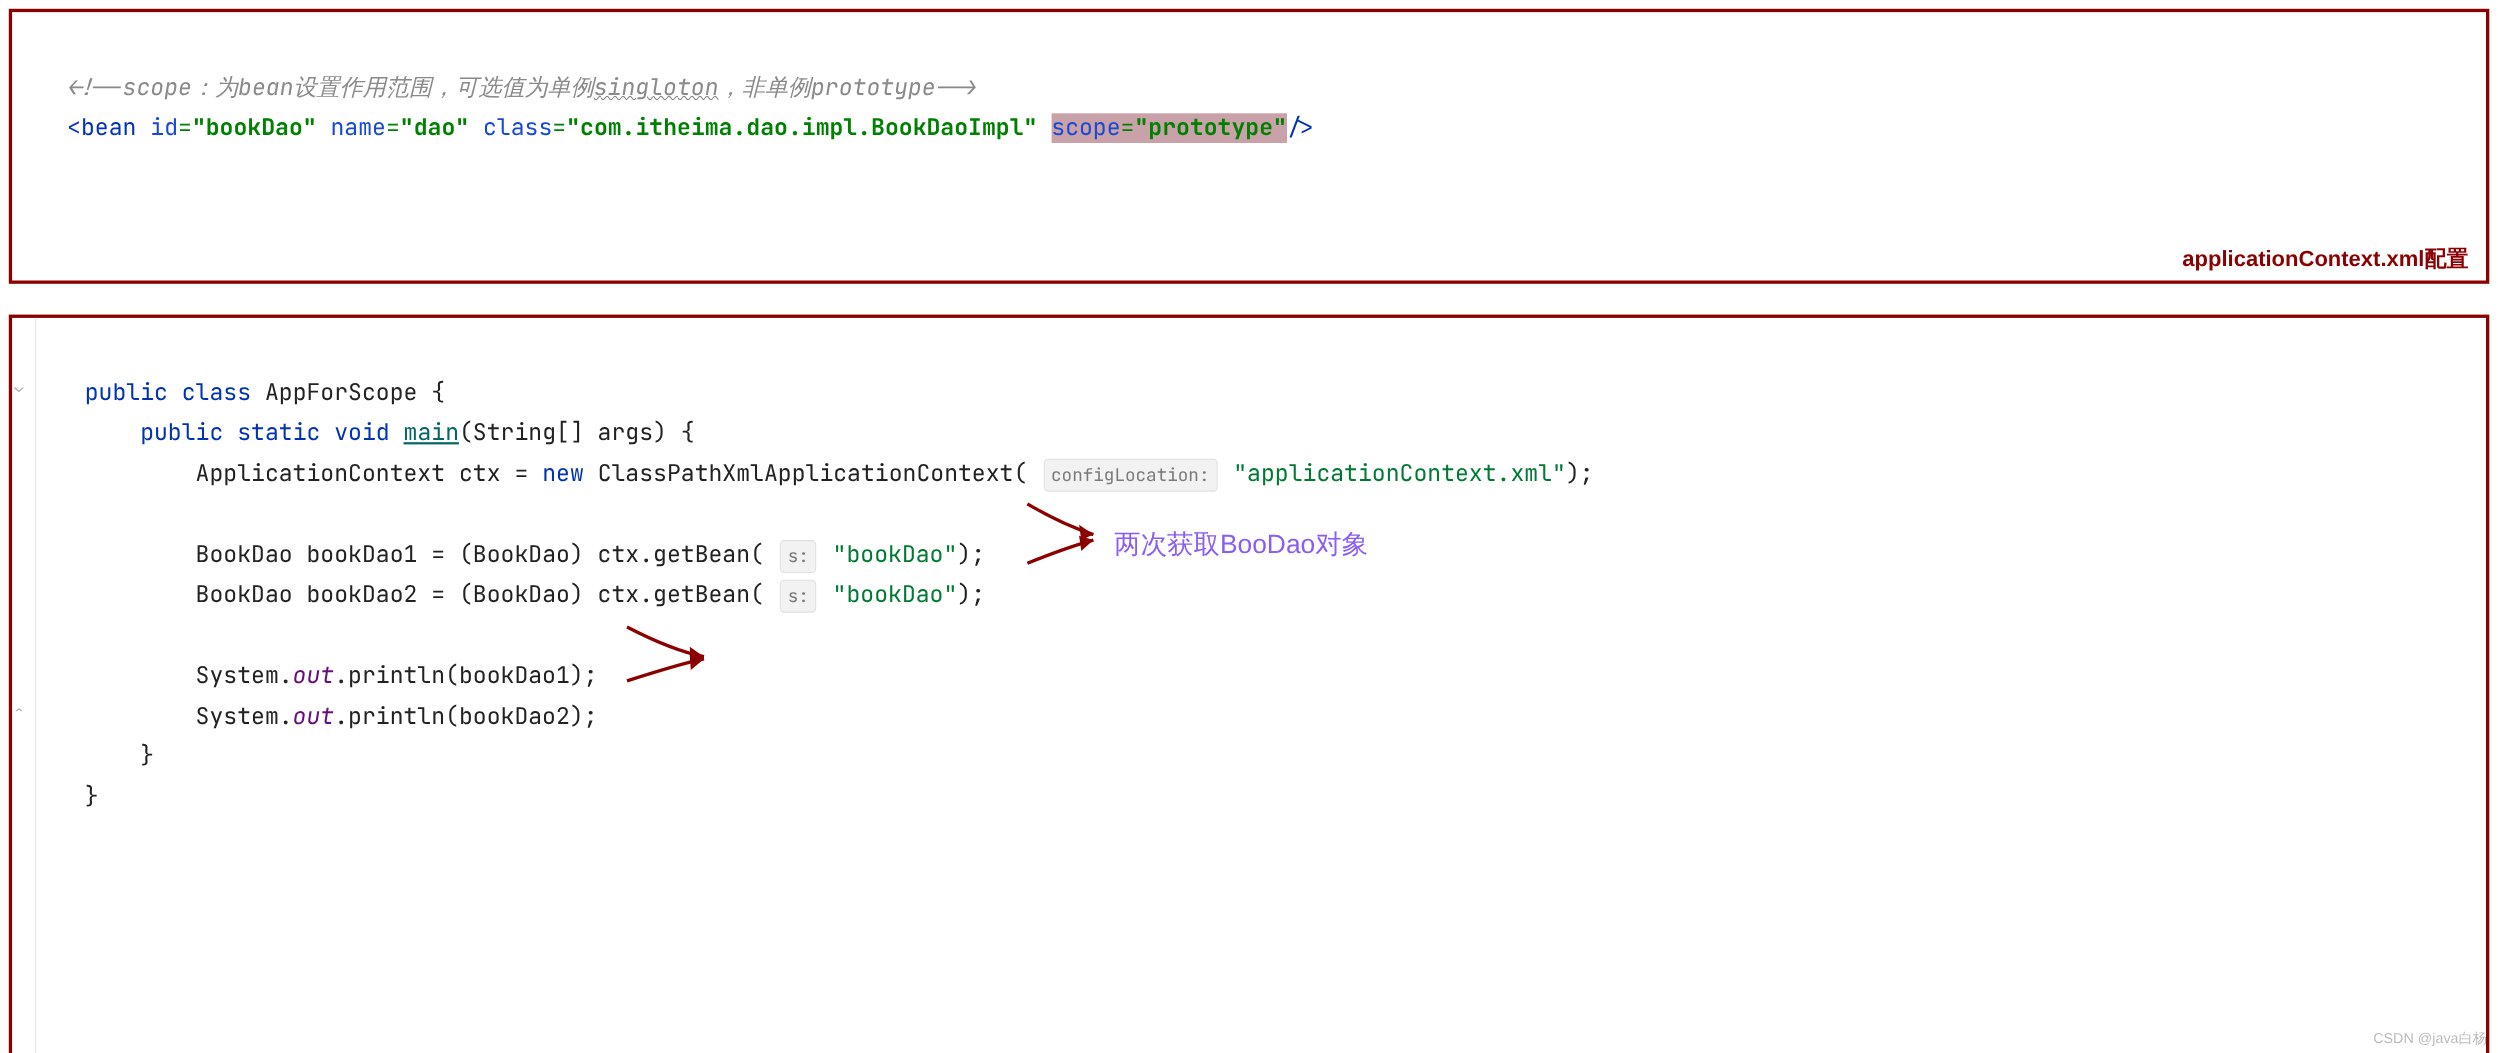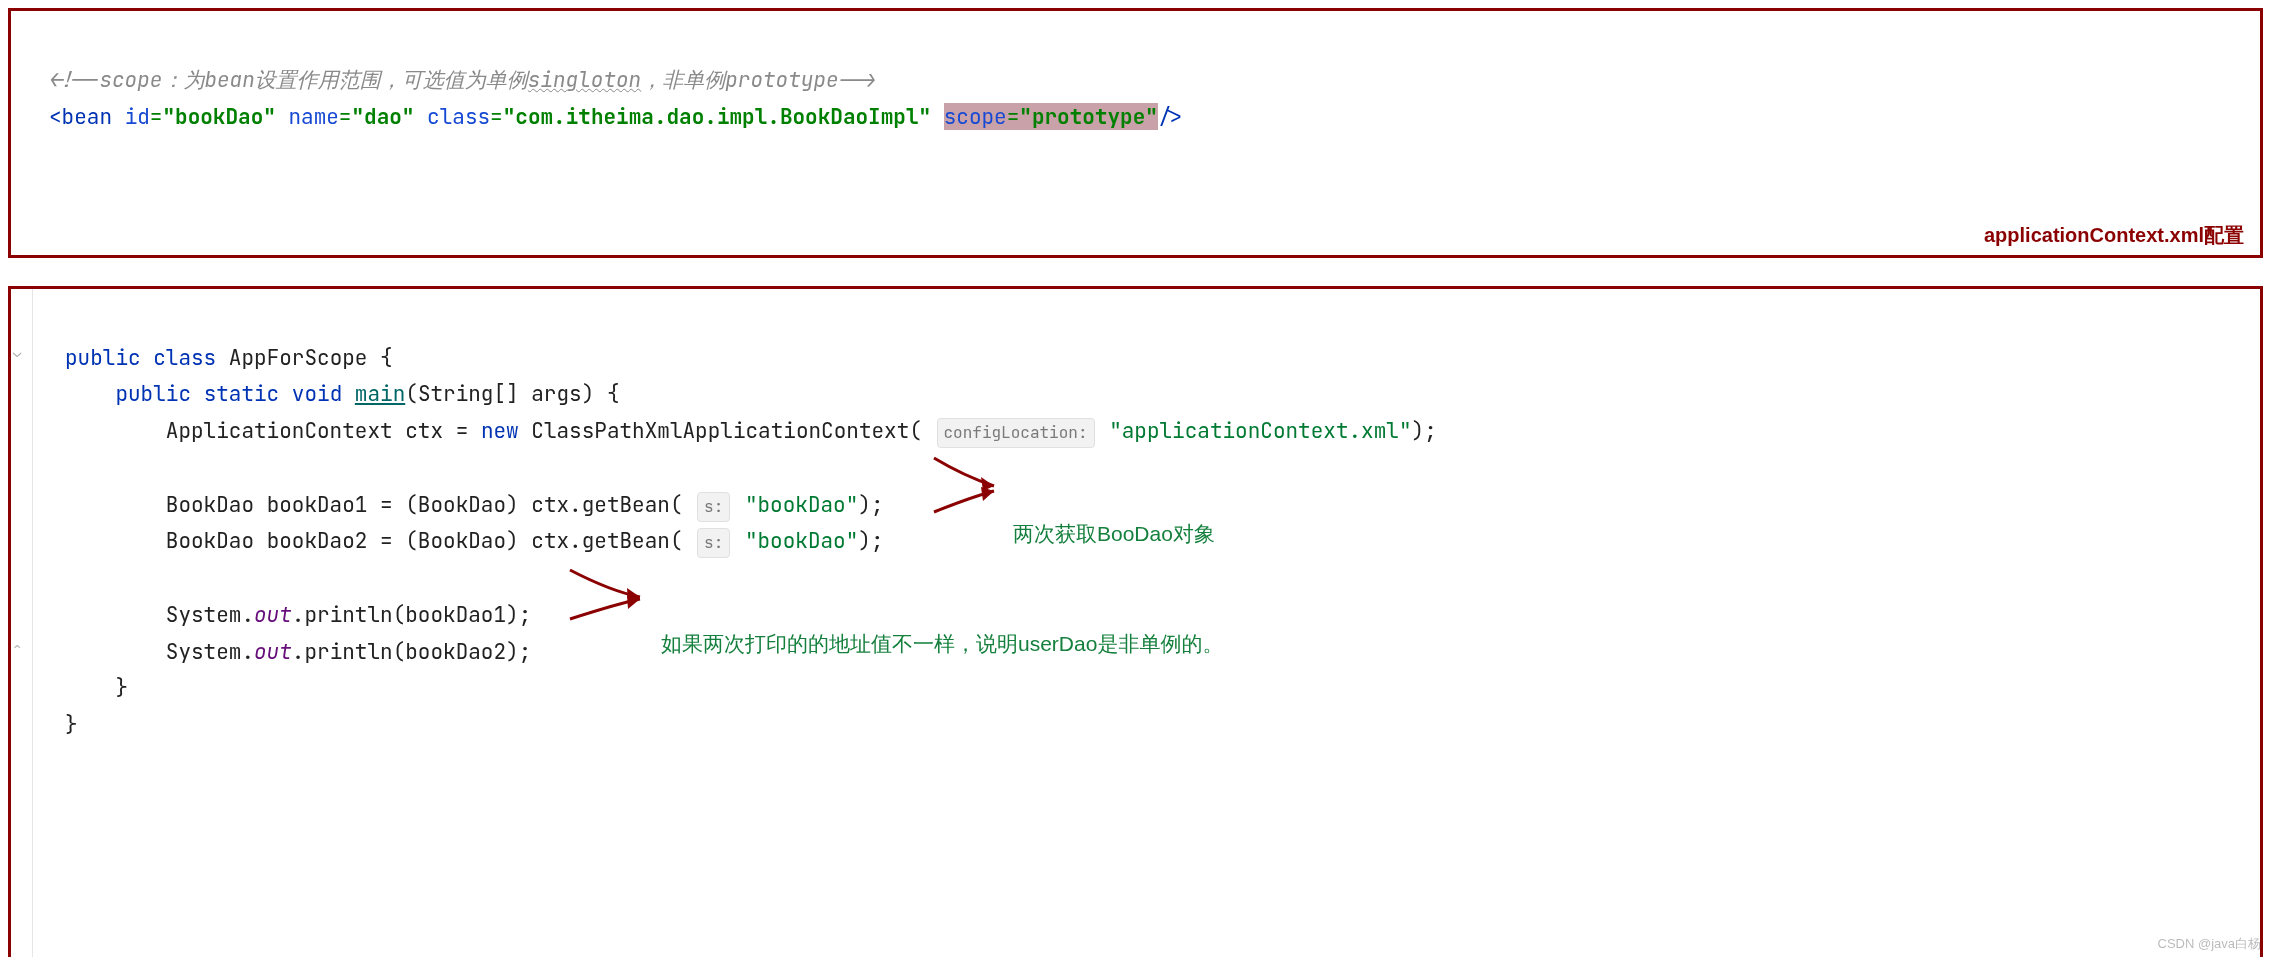--- a/index.html
+++ b/index.html
@@ -25,21 +25,21 @@
     font-family: "Microsoft YaHei", sans-serif;
     font-size: 20px;
   }
   .code-area {
     padding: 14px 20px 42px 38px;
     line-height: 1.75;
     white-space: pre;
     font-family: "JetBrains Mono", "Consolas", "Monaco", monospace;
     position: relative;
   }
-  .code-area pre { font-family: inherit; white-space: pre; }
+  .code-area pre { font-family: inherit; white-space: pre; margin-left: 12px; }
 
   
   .c-comment   { color: #8a8a8a; font-style: italic; }
   .c-tag       { color: #0033b3; }
   .c-attr      { color: #174ad4; }
   .c-op        { color: #008000; }
   .c-str       { color: #008000; font-weight: bold; }
   .c-keyword   { color: #0033b3; }
   .c-fn        { color: #006666; text-decoration: underline; }
   .c-type      { color: #222222; }
@@ -72,25 +72,24 @@
     left: 2px;
     width: 14px; height: 14px;
     color: #b0b0b0;
     font-size: 14px;
     line-height: 14px;
     user-select: none;
   }
 
   .annot {
     position: absolute;
-    color: #15803d;
+    color: #8b5cf6;
     font-family: "Microsoft YaHei", sans-serif;
-    font-size: 21px;
+    font-size: 24px;
     white-space: nowrap;
-    margin-top: 41px;
   }
 
   svg.arrow { position: absolute; overflow: visible; }
   .arrow path { stroke: #8b0000; stroke-width: 3; fill: none; }
   .arrow polygon { fill: #8b0000; }
 
   .watermark {
     position: fixed;
     right: 10px; bottom: 4px;
     color: rgba(0,0,0,0.28);
@@ -140,18 +139,17 @@
     <div class="annot" style="left:1002px; top:186px">两次获取BooDao对象</div>
 
     <svg class="arrow" style="left:554px; top:276px" width="90" height="50">
       <path d="M5,5 C30,18 55,28 75,32"></path>
       <polygon points="75,32 62,23 63,37"></polygon>
     </svg>
     <svg class="arrow" style="left:554px; top:306px" width="90" height="34">
       <path d="M5,24 C30,16 55,8 75,4"></path>
       <polygon points="75,4 62,0 63,14"></polygon>
     </svg>
-    <div class="annot" style="left:650px; top:296px">如果两次打印的的地址值不一样，说明userDao是非单例的。</div>
   </div>
 
 </div>
 
 <div class="watermark">CSDN @java白杨</div>
 
 </body></html>

